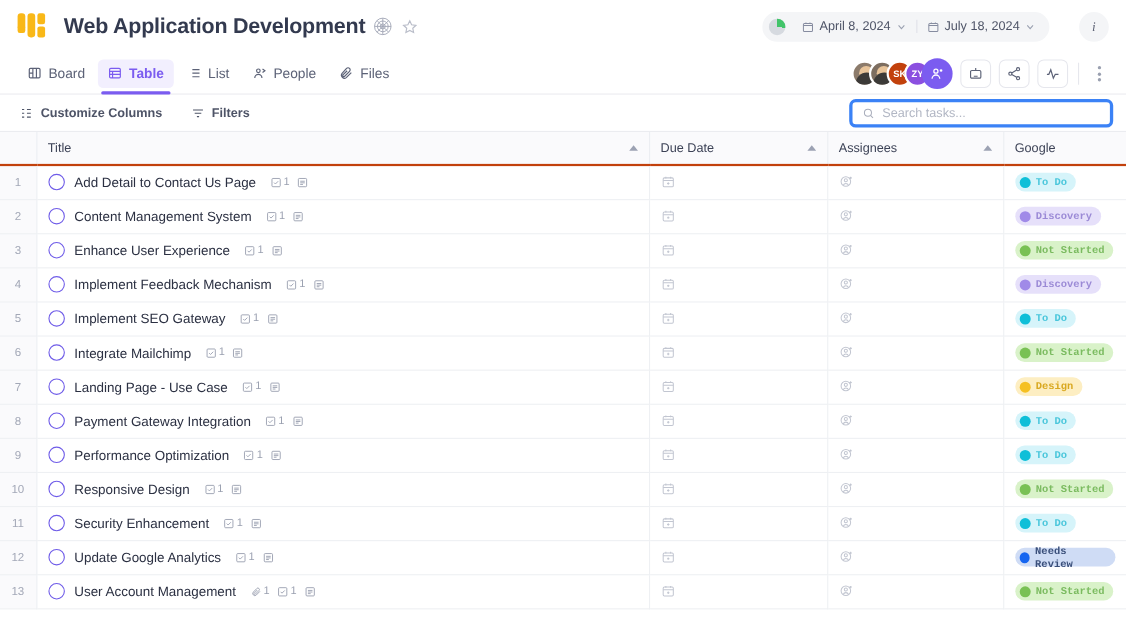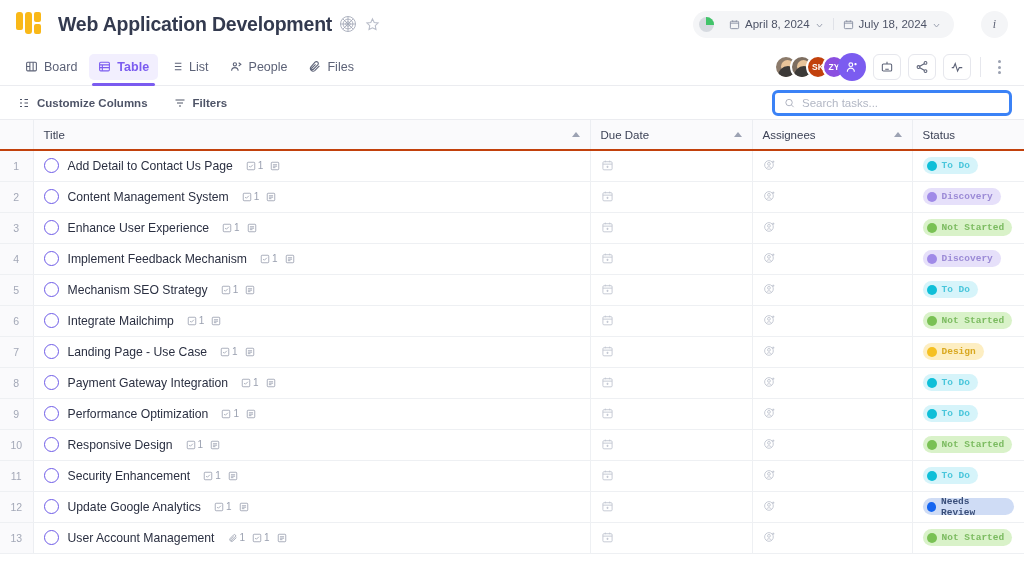--- a/index.html
+++ b/index.html
@@ -322,21 +322,21 @@
               </div>
           </th>
           <th>
             <div class="th-in">
                 <span>Assignees</span>
               <span class="sortar"></span>
               </div>
           </th>
           <th>
             <div class="th-in">
-                <span>Status</span>
+                <span>Google</span>
               </div>
           </th>
         </tr>
       </thead>
       <tbody id="tbody">
           <tr>
             <td class="num">1</td>
             <td>
               <div class="titlecell">
                 <span class="circ"></span>
@@ -505,21 +505,21 @@
                 </svg>
               </span>
             </td>
             <td><span class="badge" style="background:#e6e0fa;color:#9b8ad6"><i style="background:#a08ae8"></i>Discovery</span></td>
           </tr>
           <tr>
             <td class="num">5</td>
             <td>
               <div class="titlecell">
                 <span class="circ"></span>
-                <span class="ttext">Mechanism SEO Strategy</span>
+                <span class="ttext">Implement SEO Gateway</span>
                 <span class="meta">
                   <span class="grp">
                     <svg viewBox="0 0 24 24" fill="none" stroke="currentColor" stroke-width="2">
                       <rect x="3" y="3" width="18" height="18" rx="2"></rect>
                       <path d="M7.5 12l3 3 6-6"></path>
                     </svg>
                     <span>1</span>
                   </span>
                   <span class="grp">
                     <svg viewBox="0 0 24 24" fill="none" stroke="currentColor" stroke-width="2">

